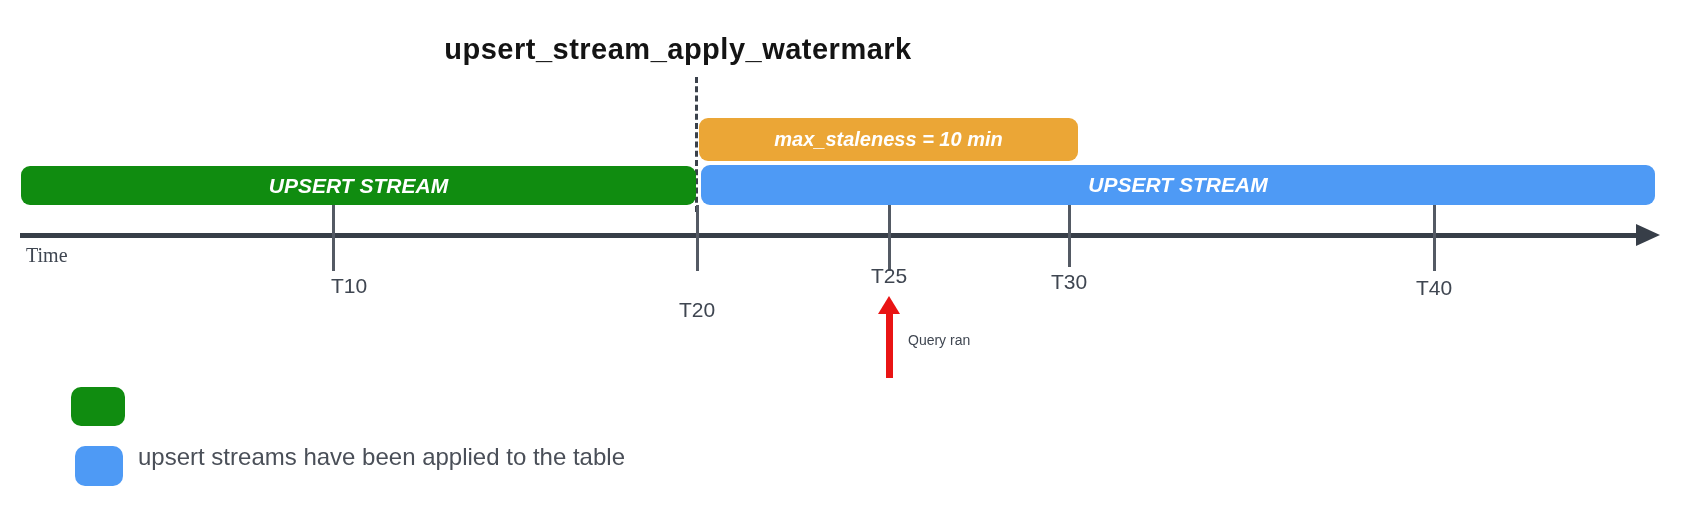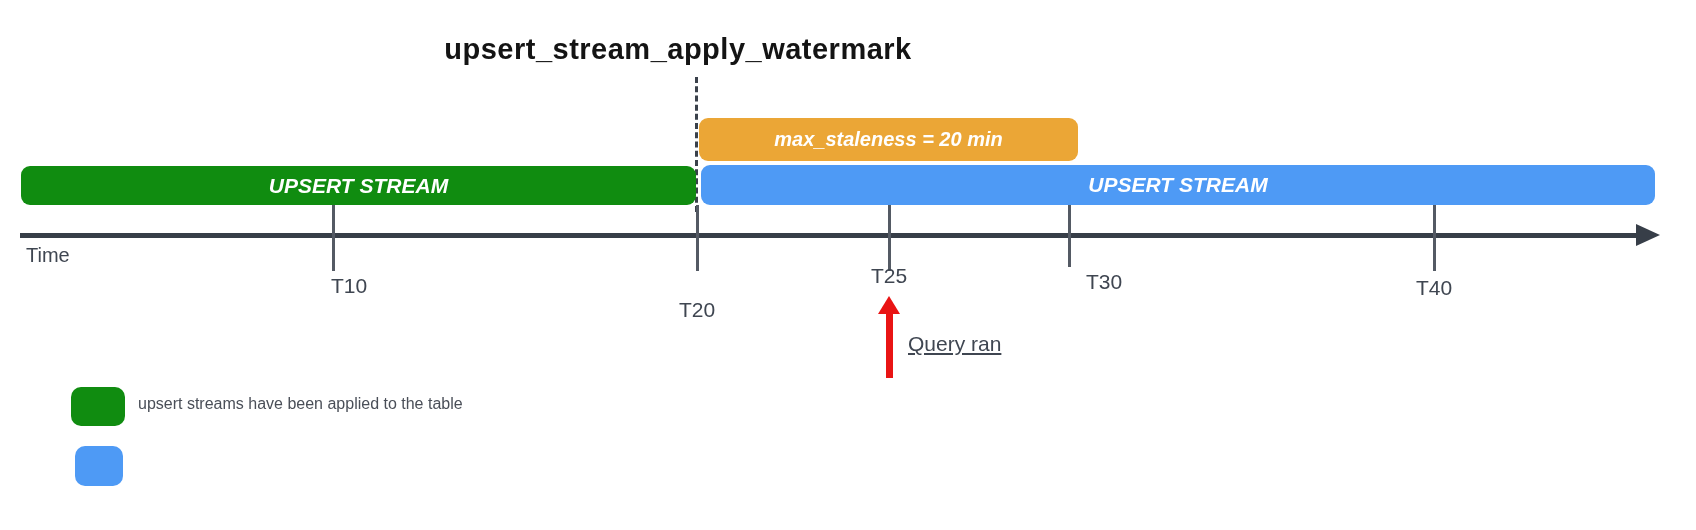--- a/index.html
+++ b/index.html
@@ -49,58 +49,58 @@
   }
 
   
   #axis-line { left: 20px; top: 233px; width: 1618px; height: 5px; background: #373e48; }
   #axis-arrowhead {
     left: 1636px; top: 224px; width: 0; height: 0;
     border-left: 24px solid #373e48;
     border-top: 11px solid transparent;
     border-bottom: 11px solid transparent;
   }
-  #axis-time-label { left: 26px; top: 244px; font-size: 20px; color: #3f4651; }
+  #axis-time-label { left: 26px; top: 244px; font-size: 20px; color: #3f4651; font-family: Liberation Serif, serif; }
 
   
   .tick-line { width: 3px; background: #545a64; top: 205px; height: 66px; }
   .tick-label {
     transform: translateX(-50%);
     font-size: 21px; color: #3f4651; white-space: nowrap;
   }
 
   
   #query-arrow-head {
     left: 878px; top: 296px; width: 0; height: 0;
     border-bottom: 18px solid #e91414;
     border-left: 11px solid transparent;
     border-right: 11px solid transparent;
   }
   #query-arrow-shaft { left: 886px; top: 312px; width: 7px; height: 66px; background: #e91414; }
-  #query-ran-label { left: 908px; top: 332px; font-size: 21px; color: #3f4651; text-decoration: underline; }
+  #query-ran-label { left: 908px; top: 332px; font-size: 14px; color: #3f4651; }
 
   
   .legend-swatch { border-radius: 10px; }
   #legend-swatch-applied { left: 71px; top: 387px; width: 54px; height: 39px; background: #108c10; }
   #legend-swatch-not-applied { left: 75px; top: 446px; width: 48px; height: 40px; background: #4e9af5; }
-  .legend-label { font-size: 16px; color: #4a4f58; white-space: nowrap; }
+  .legend-label { font-size: 24px; color: #4a4f58; white-space: nowrap; margin-top: 48px; }
   #legend-label-applied { left: 138px; top: 395px; }
   #legend-label-not-applied { left: 139px; top: 455px; }
 </style>
 </head>
 <body>
 
 <div id="canvas">
 
   <div id="title" class="abs">upsert_stream_apply_watermark</div>
 
   <div id="watermark-line" class="abs"></div>
 
   <div id="bar-staleness" class="abs bar">
-    <span>max_staleness = 20 min</span>
+    <span>max_staleness = 10 min</span>
   </div>
 
   <div id="bar-applied" class="abs bar">
     <span>UPSERT STREAM</span>
   </div>
 
   <div id="bar-not-applied" class="abs bar">
     <span>UPSERT STREAM</span>
   </div>
 
@@ -110,21 +110,21 @@
 
   <div class="abs tick-line" style="left:332px;"></div>
   <div class="abs tick-line" style="left:696px;"></div>
   <div class="abs tick-line" style="left:888px;"></div>
   <div class="abs tick-line" style="left:1068px; height:62px;"></div>
   <div class="abs tick-line" style="left:1433px;"></div>
 
   <div class="abs tick-label" style="left:333px; top:274px;margin-left:16px;">T10</div>
   <div class="abs tick-label" style="left:697px; top:274px;margin-top:24px;">T20</div>
   <div class="abs tick-label" style="left:889px; top:264px;">T25</div>
-  <div class="abs tick-label" style="left:1104px; top:270px;">T30</div>
+  <div class="abs tick-label" style="left:1069px; top:270px;">T30</div>
   <div class="abs tick-label" style="left:1434px; top:276px;">T40</div>
 
   <div id="query-arrow-head" class="abs"></div>
   <div id="query-arrow-shaft" class="abs"></div>
   <div id="query-ran-label" class="abs">Query ran</div>
 
   <div id="legend-swatch-applied" class="abs legend-swatch"></div>
   <div id="legend-label-applied" class="abs legend-label">upsert streams have been applied to the table</div>
   <div id="legend-swatch-not-applied" class="abs legend-swatch"></div>
 

